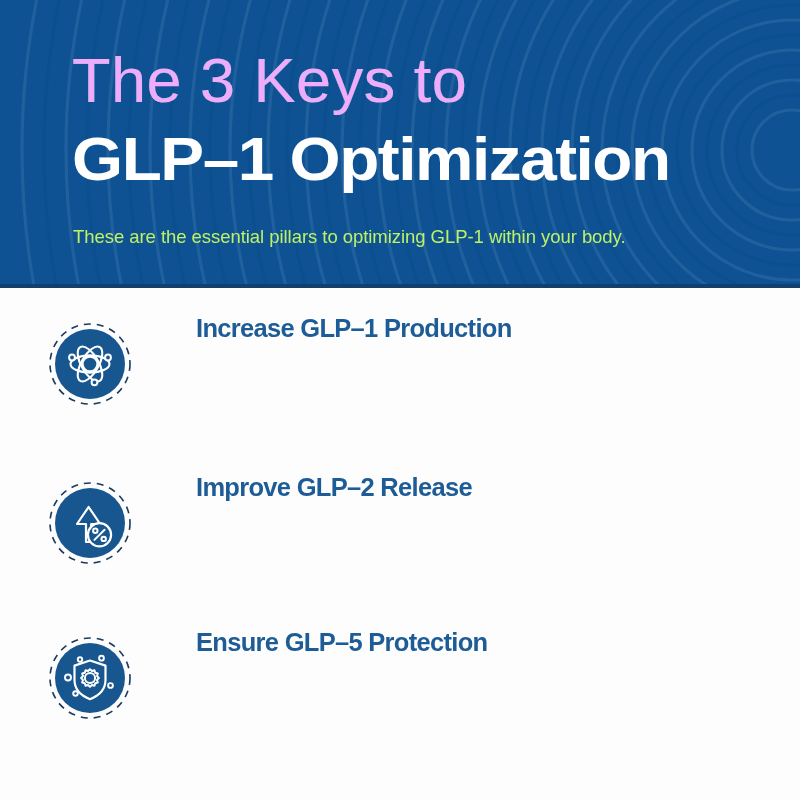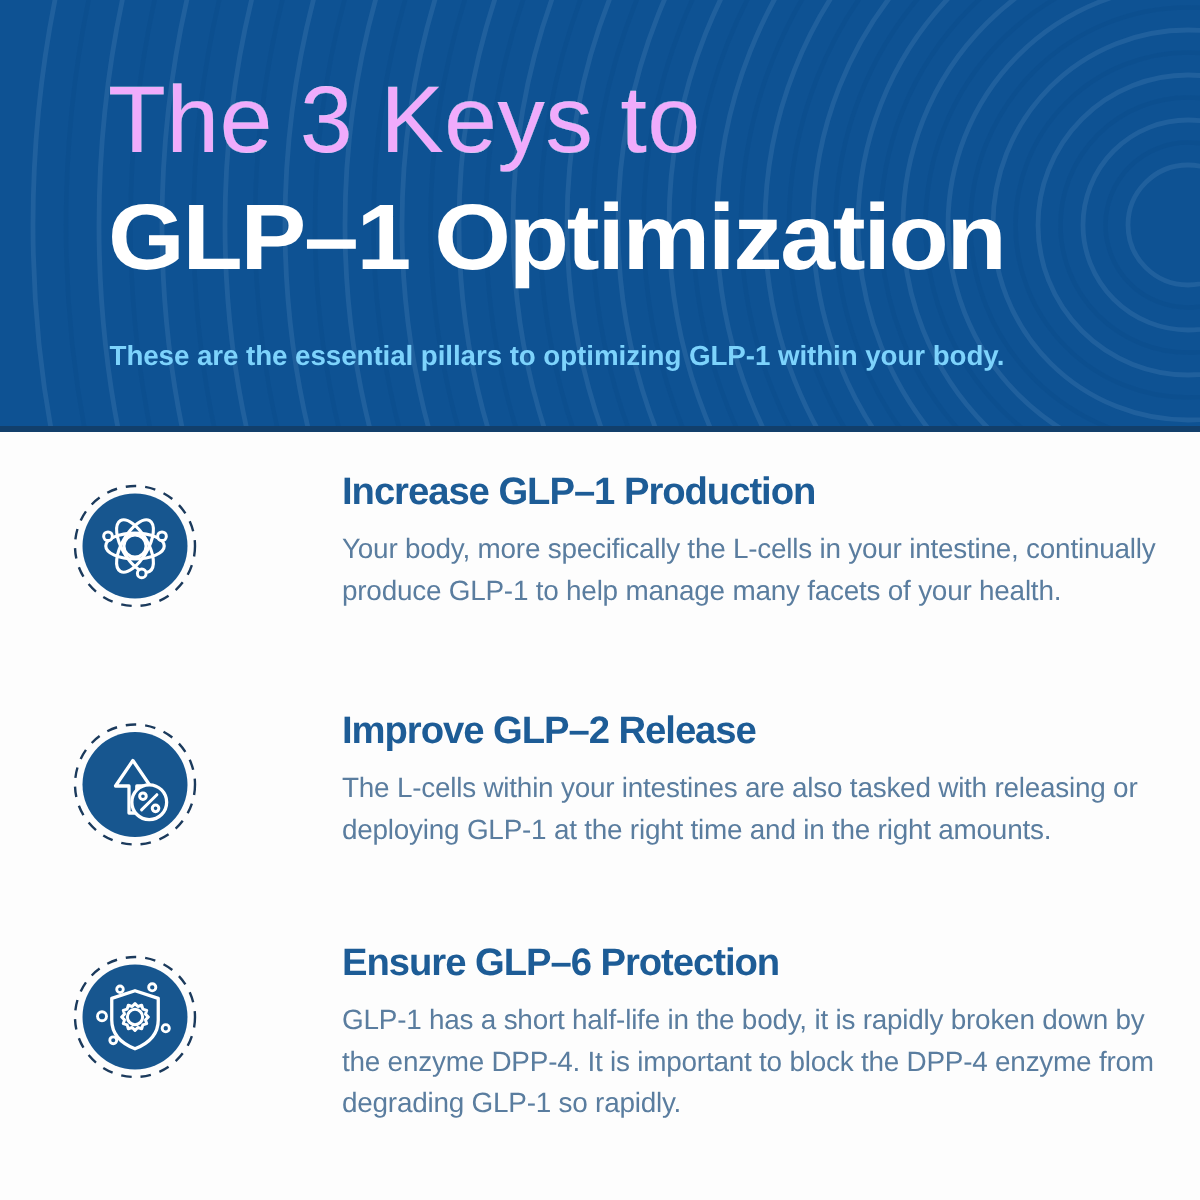--- a/index.html
+++ b/index.html
@@ -73,23 +73,23 @@
     white-space: nowrap;
     transform: scaleX(1.06);
     transform-origin: left center;
   }
   #subtitle {
     position: absolute;
     left: 73px;
     top: 226px;
     font-family: "Liberation Sans", sans-serif;
     font-size: 18.5px;
-    font-weight: 700;
+    font-weight: 400;
     letter-spacing: -0.05px;
-    color: #7dd3fc;
+    color: #bef264;
     white-space: nowrap;
   }
 
   
   #content {
     position: absolute;
     left: 0;
     top: 288px;
     width: 800px;
     height: 512px;
@@ -132,21 +132,20 @@
     top: 7px;
     width: 70px;
     height: 70px;
   }
 
   .key-text {
     position: absolute;
     left: 196px;
     top: 0;
     width: 570px;
-    margin-left: 32px;
   }
   .key-heading {
     font-family: "Liberation Sans", sans-serif;
     font-size: 25.5px;
     font-weight: 700;
     letter-spacing: -0.7px;
     color: #1d5c96;
     line-height: 1.15;
     margin: 0 0 9px 0;
     white-space: nowrap;
@@ -248,21 +247,20 @@
           </g>
           <g fill="#17568f" stroke="#ffffff" stroke-width="2.0">
             <circle cx="17.0" cy="28.5" r="2.9"></circle>
             <circle cx="53.0" cy="28.5" r="2.9"></circle>
             <circle cx="39.5" cy="53.3" r="2.9"></circle>
           </g>
         </svg>
       </div>
       <div class="key-text">
         <p class="key-heading">Increase GLP–1 Production</p>
-        <p class="key-body">Your body, more specifically the L-cells in your intestine, continually produce GLP-1 to help manage many facets of your health.</p>
       </div>
     </div>
 
     <div class="key-row r1">
       <div class="icon-badge">
         <svg class="icon-dashed" viewBox="0 0 84 84" width="84" height="84">
           <circle cx="42" cy="42" r="40" fill="none" stroke="#1b3a5c" stroke-width="1.6" stroke-dasharray="7 6" stroke-linecap="butt"></circle>
         </svg>
         <div class="icon-disc"></div>
         <svg class="icon-glyph" viewBox="0 0 70 70" width="70" height="70">
@@ -270,21 +268,20 @@
           <circle cx="44.5" cy="46.8" r="11.6" fill="#17568f" stroke="#ffffff" stroke-width="2.2"></circle>
           <g fill="none" stroke="#ffffff" stroke-width="2.0" stroke-linecap="round">
             <circle cx="40.3" cy="42.8" r="2.2"></circle>
             <circle cx="48.7" cy="50.9" r="2.2"></circle>
             <line x1="49.6" y1="41.8" x2="39.4" y2="51.9"></line>
           </g>
         </svg>
       </div>
       <div class="key-text">
         <p class="key-heading">Improve GLP–2 Release</p>
-        <p class="key-body">The L-cells within your intestines are also tasked with releasing or deploying GLP-1 at the right time and in the right amounts.</p>
       </div>
     </div>
 
     <div class="key-row r2">
       <div class="icon-badge">
         <svg class="icon-dashed" viewBox="0 0 84 84" width="84" height="84">
           <circle cx="42" cy="42" r="40" fill="none" stroke="#1b3a5c" stroke-width="1.6" stroke-dasharray="7 6" stroke-linecap="butt"></circle>
         </svg>
         <div class="icon-disc"></div>
         <svg class="icon-glyph" viewBox="0 0 70 70" width="70" height="70">
@@ -302,19 +299,18 @@
           <g fill="none" stroke="#ffffff" stroke-width="1.9">
             <circle cx="25.0" cy="16.5" r="2.2"></circle>
             <circle cx="46.5" cy="15.2" r="2.4"></circle>
             <circle cx="13.0" cy="34.5" r="3.0"></circle>
             <circle cx="55.5" cy="42.5" r="2.4"></circle>
             <circle cx="20.5" cy="50.5" r="2.3"></circle>
           </g>
         </svg>
       </div>
       <div class="key-text">
-        <p class="key-heading">Ensure GLP–6 Protection</p>
-        <p class="key-body">GLP-1 has a short half-life in the body, it is rapidly broken down by the enzyme DPP-4. It is important to block the DPP-4 enzyme from degrading GLP-1 so rapidly.</p>
+        <p class="key-heading">Ensure GLP–5 Protection</p>
       </div>
     </div>
 
   </div>
 </div>
 
 </body></html>

